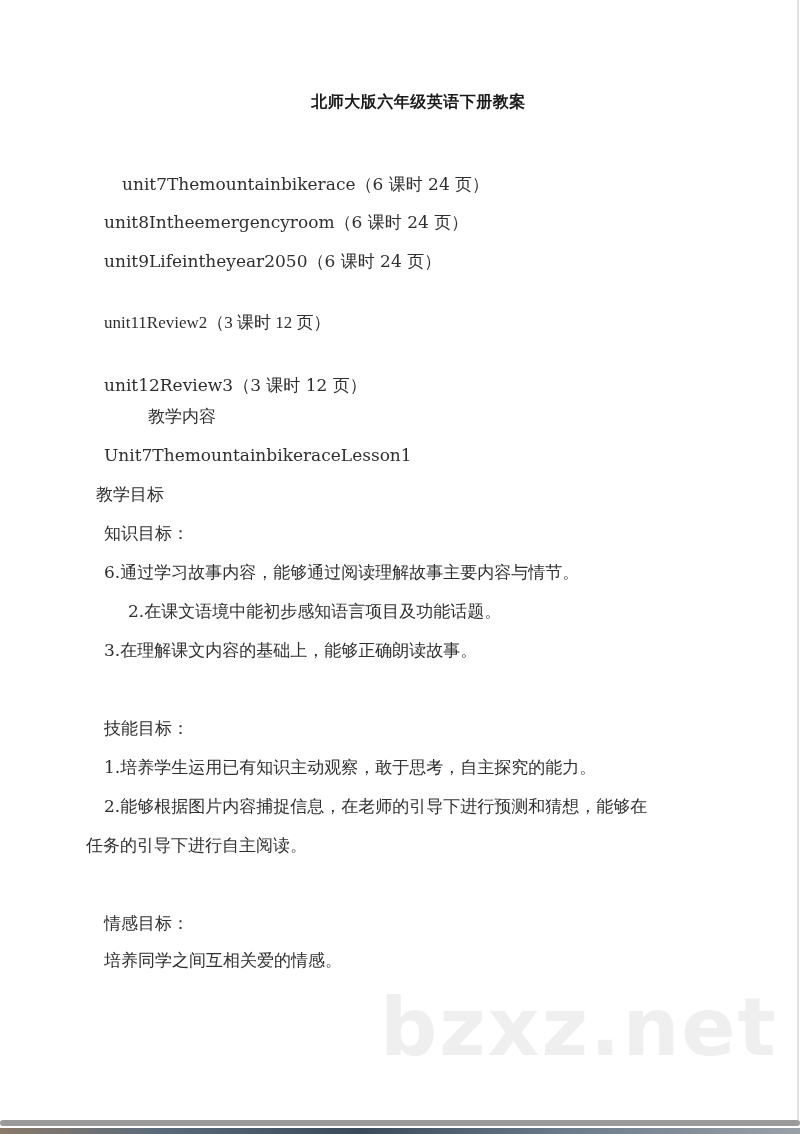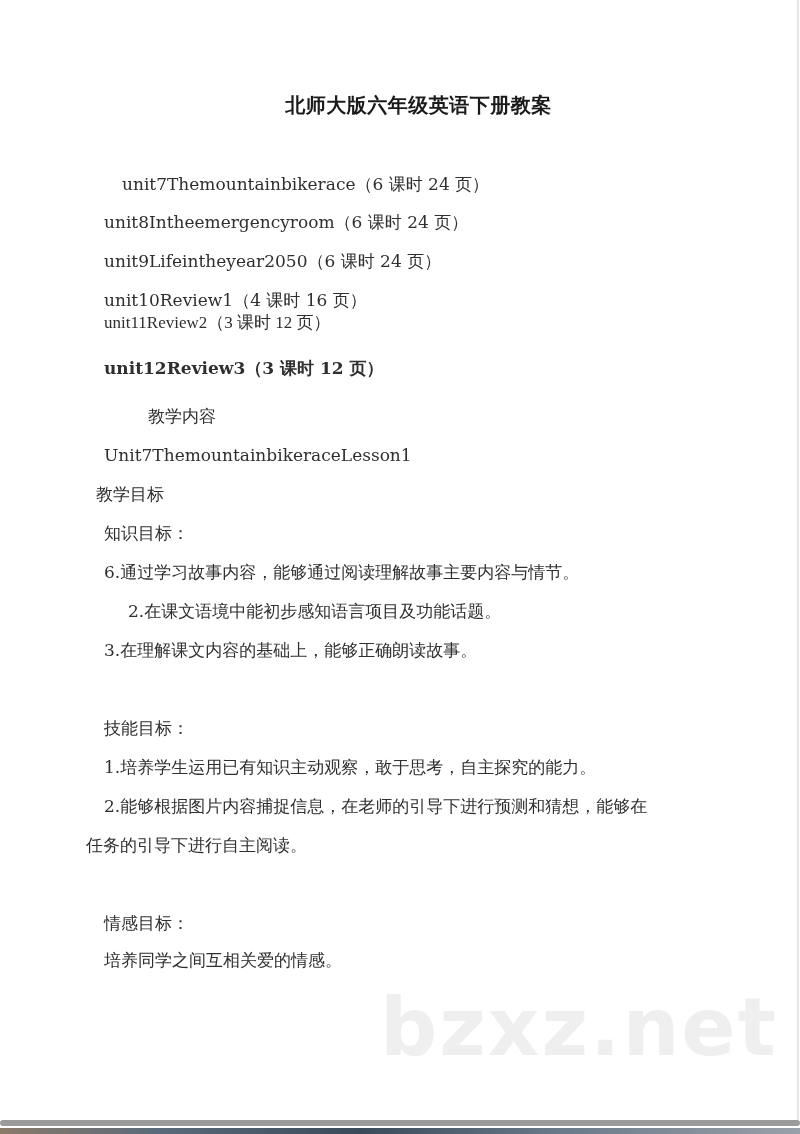--- a/index.html
+++ b/index.html
@@ -10,21 +10,21 @@
     color:#2b2b2b;
   }
   .page {
     position:absolute; left:0; top:0; width:797px; height:1120px;
     background:#ffffff;
     border-right:2px solid #e4e4e4;
   }
   .title {
     position:absolute; left:0; right:0; top:92px; text-align:center;
     font-family: "DejaVu Sans", "Liberation Sans", sans-serif;
-    font-weight:bold; font-size:20px; color:#1a1a1a; letter-spacing:0.5px;
+    font-weight:bold; font-size:16px; color:#1a1a1a; letter-spacing:0.5px;
     padding-left:40px;
   }
   .line {
     position:absolute; font-size:17px; white-space:nowrap; color:#2f2f2f;
     line-height:22px;
   }
   .watermark {
     position:absolute; left:380px; top:988px;
     font-family: "DejaVu Sans", "Liberation Sans", sans-serif;
     font-weight:bold; font-size:80px; color:#efefef; letter-spacing:2px;
@@ -41,23 +41,22 @@
 </style>
 </head>
 <body>
 
 <div class="page">
   <div class="title">北师大版六年级英语下册教案</div>
 
   <div class="line" style="left:122px; top:173px;">unit7Themountainbikerace（6 课时 24 页）</div>
   <div class="line" style="left:104px; top:211px;">unit8Intheemergencyroom（6 课时 24 页）</div>
   <div class="line" style="left:104px; top:250px;">unit9Lifeintheyear2050（6 课时 24 页）</div>
-  <div class="line" style="left:104px; top:289px;">unit10Review1（4 课时 16 页）</div>
   <div class="line" style="left:104px; top:312px;font-family:Liberation Serif, serif;">unit11Review2（3 课时 12 页）</div>
-  <div class="line" style="left:104px; top:357px;font-weight:bold;">unit12Review3（3 课时 12 页）</div>
+  <div class="line" style="left:104px; top:374px;">unit12Review3（3 课时 12 页）</div>
 
   <div class="line" style="left:104px; top:405px;margin-left:44px;">教学内容</div>
   <div class="line" style="left:104px; top:444px;">Unit7ThemountainbikeraceLesson1</div>
   <div class="line" style="left:96px; top:483px;">教学目标</div>
 
   <div class="line" style="left:104px; top:522px;">知识目标：</div>
   <div class="line" style="left:104px; top:561px;">6.通过学习故事内容，能够通过阅读理解故事主要内容与情节。</div>
   <div class="line" style="left:104px; top:600px;margin-left:24px;">2.在课文语境中能初步感知语言项目及功能话题。</div>
   <div class="line" style="left:104px; top:639px;">3.在理解课文内容的基础上，能够正确朗读故事。</div>
 

